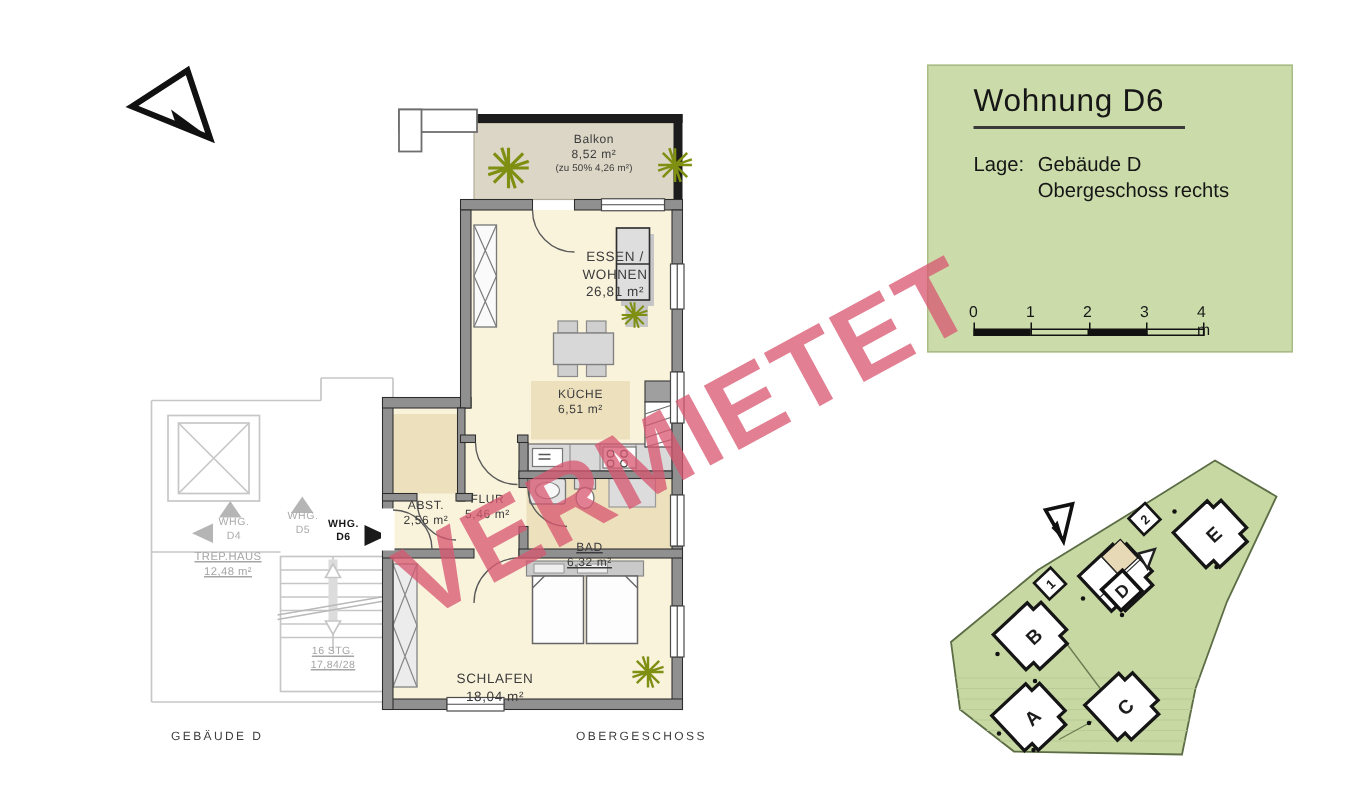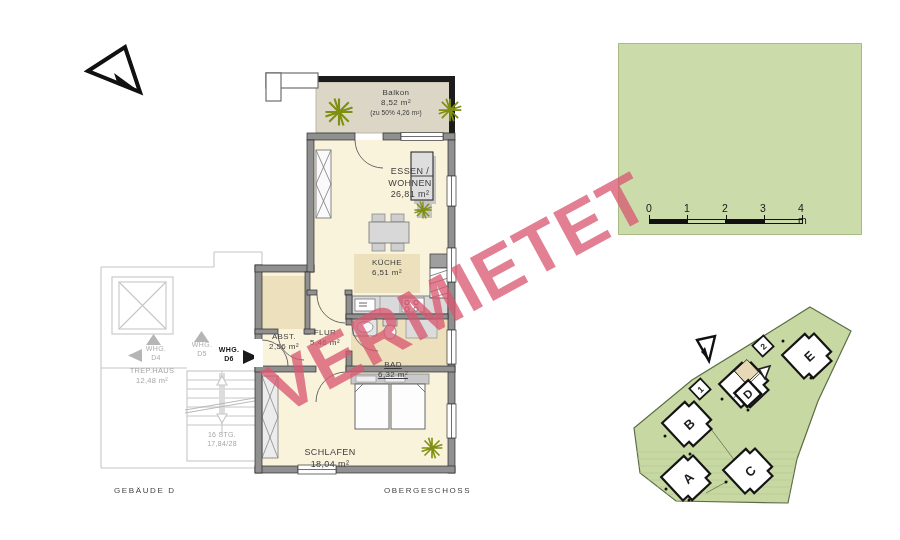--- a/index.html
+++ b/index.html
@@ -7,21 +7,21 @@
     position:relative;width:900px;height:540px;overflow:hidden;background:#fff;
     font-family:"Liberation Sans","DejaVu Sans",sans-serif;
   }
   svg{font-family:"Liberation Sans","DejaVu Sans",sans-serif;}
   .plan-svg{position:absolute;left:0;top:0;z-index:1;}
   
   .lbl{position:absolute;transform:translateX(-50%);text-align:center;color:#3c3c3c;
        font-size:8px;line-height:1.3;letter-spacing:.4px;white-space:nowrap;z-index:2;}
   .lbl .s{font-size:6.5px;letter-spacing:.1px;display:block;}
   .lbl.big{font-size:9px;}
-  .lbl.gray{color:#a5a5a5;font-size:7.5px;letter-spacing:.3px;}
+  .lbl.gray{color:#a5a5a5;font-size:7.5px;letter-spacing:.3px;text-decoration:underline;}
   .lbl.whg{font-size:7px;line-height:1.25;color:#ababab;}
   .lbl.whg.dark{color:#161616;font-weight:bold;}
   .footer-lbl{position:absolute;font-size:8px;letter-spacing:1.6px;color:#3e3e3e;z-index:2;}
   
   .infobox{position:absolute;left:618px;top:43px;width:244px;height:192px;
     background:#cbdcaa;border:1px solid #a9bc85;box-sizing:border-box;z-index:5;color:#161616;}
   .ib-title{position:absolute;left:30px;top:12px;font-size:21px;letter-spacing:.5px;
     border-bottom:2px solid #3a3a3a;padding:0 14px 4px 0;}
   .ib-loc{position:absolute;left:30px;top:57px;display:flex;font-size:13.5px;line-height:17px;}
   .ib-loc .val{margin-left:9px;}
@@ -320,20 +320,28 @@
   </div>
   <div class="lbl whg dark" style="left:229px;top:346px;">
     <span>WHG.</span><br>
     <span>D6</span>
   </div>
 
   <div class="footer-lbl" style="left:114px;top:486px;">GEBÄUDE  D</div>
   <div class="footer-lbl" style="left:384px;top:486px;text-align:right;">OBERGESCHOSS</div>
 
   <div class="infobox">
+    <div class="ib-title">Wohnung  D6</div>
+    <div class="ib-loc">
+      <span>Lage:</span>
+      <span class="val">
+        <span>Gebäude D</span><br>
+        <span>Obergeschoss rechts</span>
+      </span>
+    </div>
     <div class="scalebar">
       <span class="num" style="left:-3px;">0</span>
       <span class="num" style="left:35px;">1</span>
       <span class="num" style="left:73px;">2</span>
       <span class="num" style="left:111px;">3</span>
       <span class="num" style="left:149px;">4 m</span>
       <span class="tick" style="left:0;"></span>
       <span class="tick" style="left:38px;"></span>
       <span class="tick" style="left:77px;"></span>
       <span class="tick" style="left:115px;"></span>

